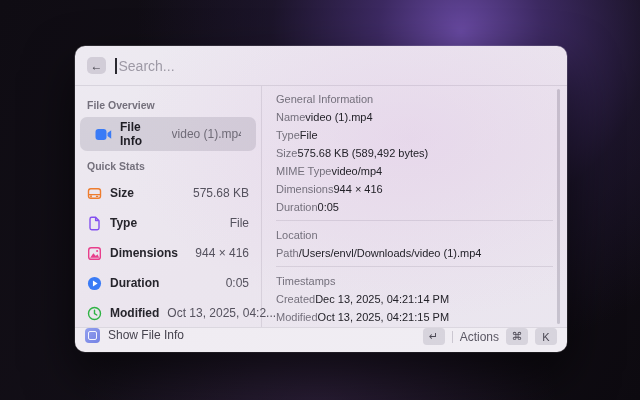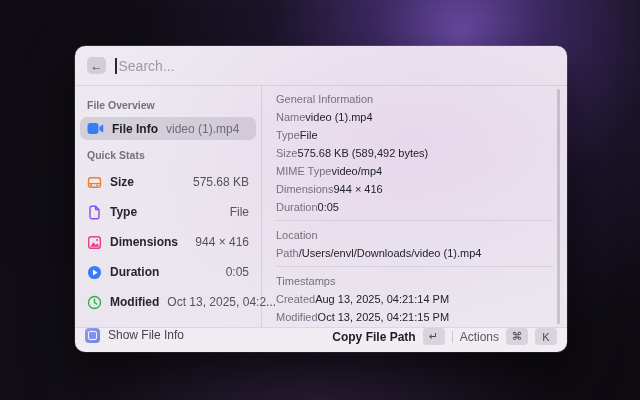--- a/index.html
+++ b/index.html
@@ -24,21 +24,21 @@
     border-bottom:1px solid rgba(40,30,55,0.10);}
   .back-btn{width:19px;height:17px;border-radius:5px;background:rgba(90,80,105,0.18);
     display:flex;align-items:center;justify-content:center;font-size:12px;color:#3a3842;cursor:default;}
   .search-field{display:flex;align-items:flex-end;gap:2px;flex:1;}
   .caret{width:1.5px;height:16px;background:#2a2930;}
   .placeholder{font-size:14px;color:#9d99a5;}
   
   .main{display:flex;height:241px;position:relative;}
   .sidebar{width:187px;border-right:1px solid rgba(40,30,55,0.10);padding:4px 5px;box-sizing:border-box;}
   .section-h{font-size:10.5px;color:#74707c;font-weight:600;margin:9px 7px 6px;}
-  .sel-row{height:23px;display:flex;align-items:center;gap:8px;padding:0 7px;
+  .sel-row{height:34px;display:flex;align-items:center;gap:8px;padding:0 15px;
     background:rgba(116,108,128,0.20);border-radius:7px;}
   .sel-row .t{font-size:12px;font-weight:700;color:#1e1d24;}
   .sel-row .s{font-size:12px;color:#6f6b77;white-space:nowrap;overflow:hidden;}
   .stat-row{height:30px;display:flex;align-items:center;gap:8px;padding:0 7px;border-radius:7px;}
   .stat-row .l{font-size:12px;font-weight:600;color:#26252c;}
   .stat-row .v{margin-left:auto;font-size:12px;color:#55525e;white-space:nowrap;}
   .panel{flex:1;padding:3px 14px 0;box-sizing:border-box;position:relative;}
   .p-head{height:19px;display:flex;align-items:center;font-size:11px;color:#74707c;}
   .p-row{height:18px;display:flex;align-items:center;justify-content:flex-start;}
   .p-row .pl{font-size:11px;color:#74707c;}
@@ -187,38 +187,37 @@
       <div class="p-row">
         <span class="pl">Path</span>
         <span class="pv">/Users/envl/Downloads/video (1).mp4</span>
       </div>
 
       <div class="p-div"></div>
 
       <div class="p-head">Timestamps</div>
       <div class="p-row">
         <span class="pl">Created</span>
-        <span class="pv">Aug 13, 2025, 04:21:14 PM</span>
+        <span class="pv">Dec 13, 2025, 04:21:14 PM</span>
       </div>
       <div class="p-row">
         <span class="pl">Modified</span>
         <span class="pv">Oct 13, 2025, 04:21:15 PM</span>
       </div>
 
       <div class="scrollbar"></div>
     </div>
   </div>
 
   <div class="footer">
     <div class="app-ic">
         <i></i>
       </div>
     <span class="foot-label">Show File Info</span>
     <div class="foot-right">
-      <span class="primary">Copy File Path</span>
       <span class="key">↵</span>
       <span class="vdiv"></span>
       <span class="actions">Actions</span>
       <span class="key">⌘</span>
       <span class="key">K</span>
     </div>
   </div>
 
 </div>
 

